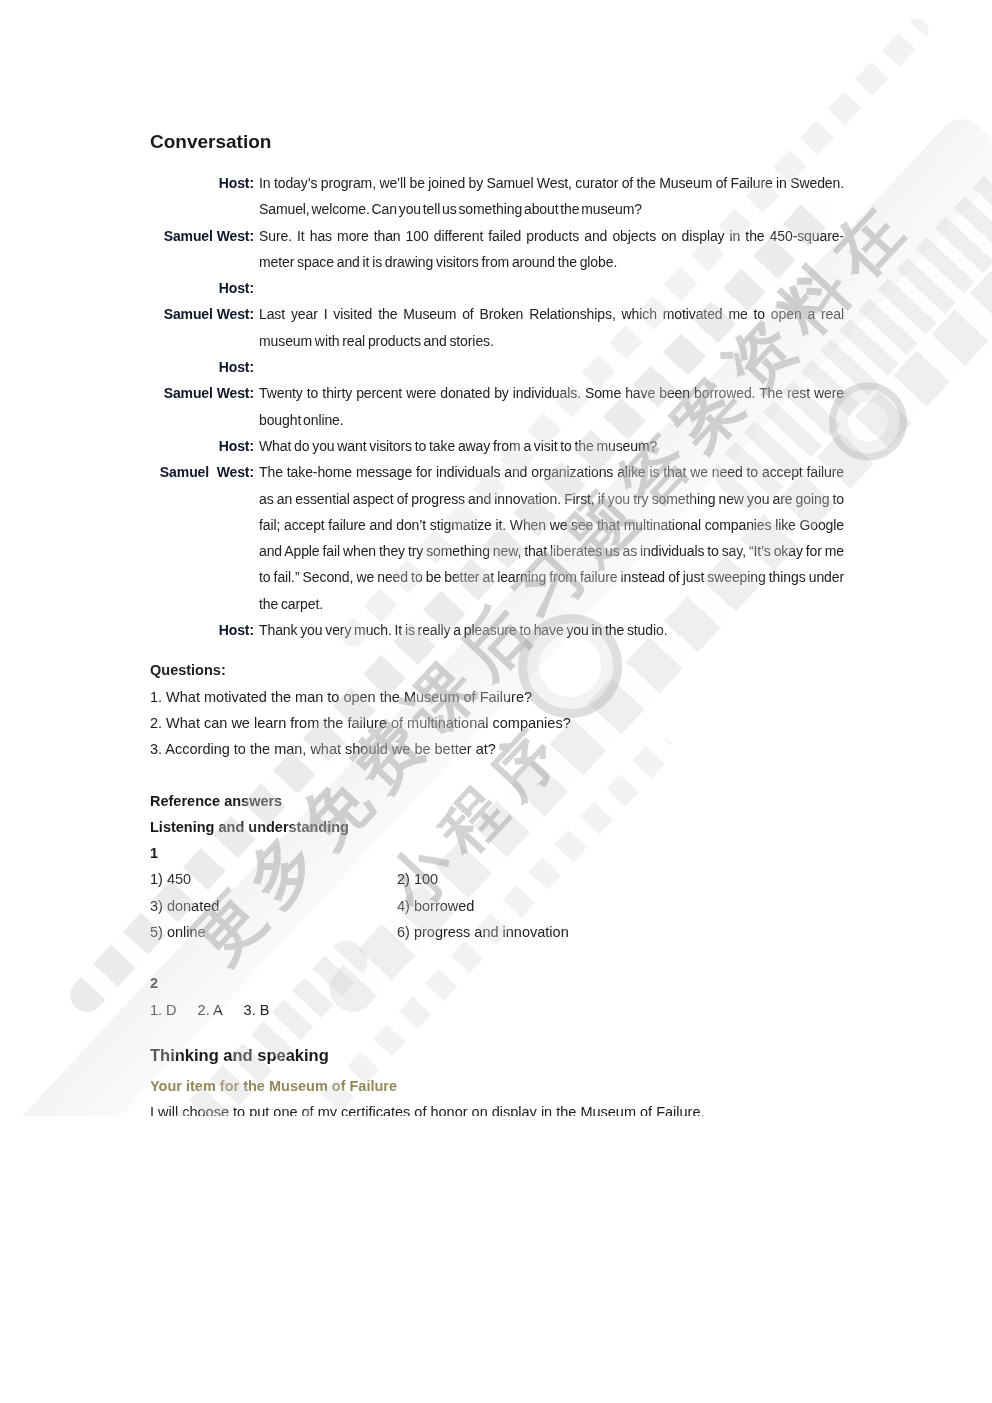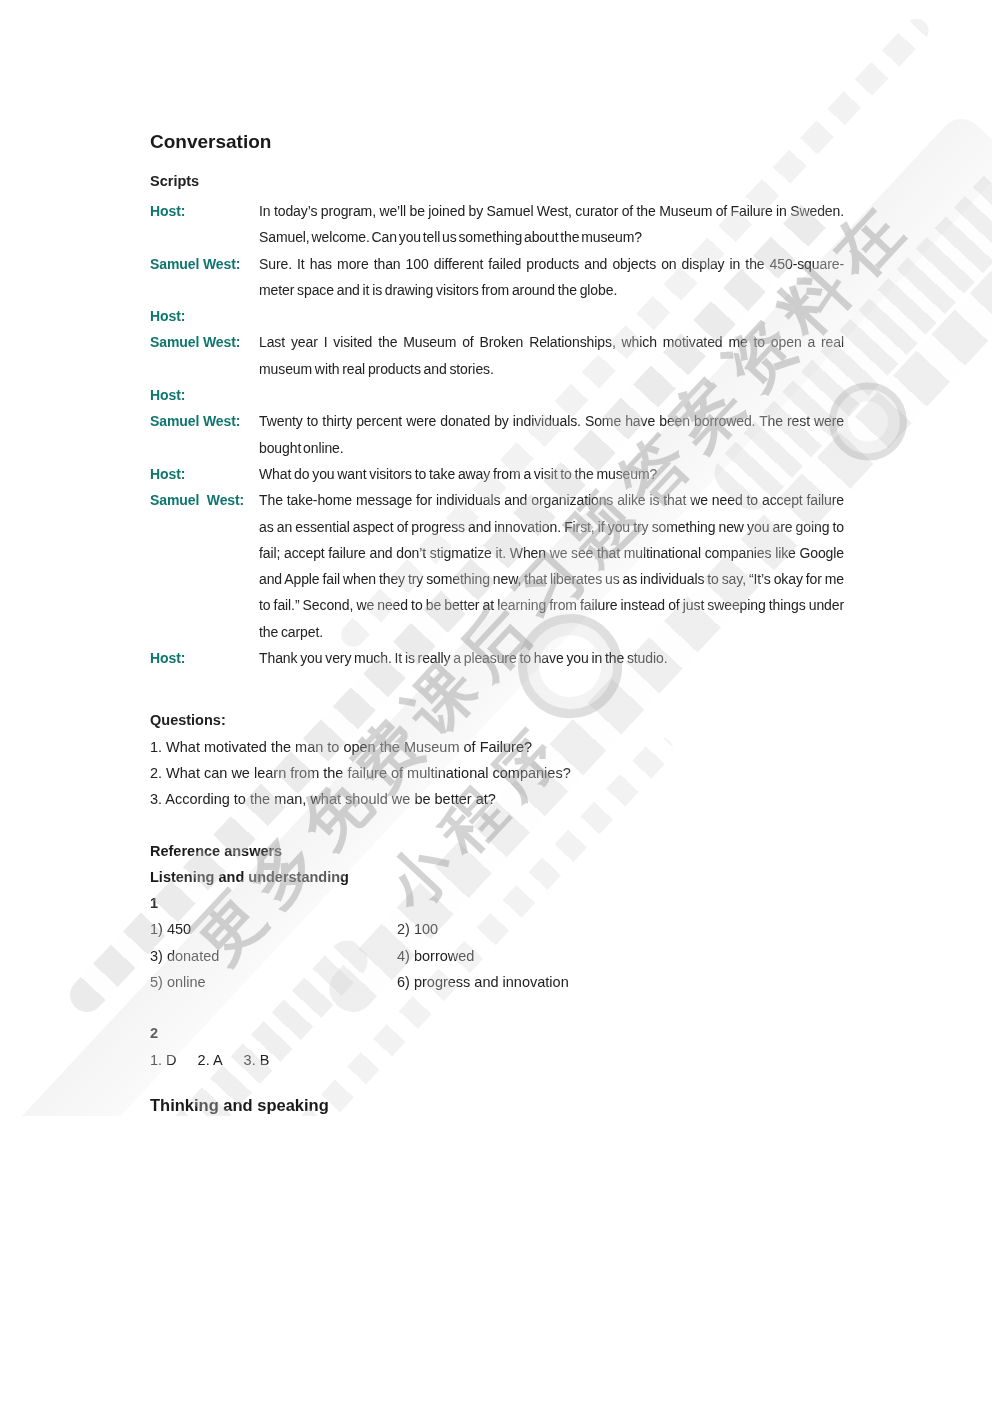--- a/index.html
+++ b/index.html
@@ -24,27 +24,27 @@
     font-size:19px; font-weight:bold; color:#1a1a1a;
     margin:0 0 17px 0; line-height:22px;
   }
   .scripts-label {
     font-size:14.5px; font-weight:bold; line-height:22px; margin-bottom:6px;
   }
 
   .dialog { font-size:14px; }
   .dialog .entry { display:flex; line-height:26.3px; letter-spacing:-0.1px; }
   .dialog .speaker {
-    flex:0 0 104px; font-weight:bold;
-    white-space:pre; color:#0f766e;
+    flex:0 0 104px; text-align:right; font-weight:bold;
+    white-space:pre; color:#0f172a;
   }
   .dialog .text { flex:1; margin-left:5px; text-align:justify; word-spacing:-1px; }
   .dialog .entry.tight .text { word-spacing:-2px; }
 
-  .questions { margin-top:36px; font-size:14.5px; line-height:26.3px; }
+  .questions { margin-top:14px; font-size:14.5px; line-height:26.3px; }
   .q-label { font-weight:bold; }
 
   .reference { margin-top:25px; font-size:14.5px; line-height:26.3px; }
   .bold { font-weight:bold; color:#1a1a1a; }
   .ans-grid .row { display:flex; }
   .ans-grid .cell-left { width:247px; }
   .part2-label { margin-top:25px; }
   .mc-row { display:flex; gap:21px; }
 
   .thinking { margin-top:21px; }
@@ -99,21 +99,20 @@
 </style>
 </head>
 <body>
 
 <div class="page">
 
   <div class="content">
 
     <h1 class="title">Conversation</h1>
 
-    <div class="scripts-label">Scripts</div>
 
     <div class="dialog">
       <div class="entry tight">
         <div class="speaker">Host:</div>
         <div class="text">In today’s program, we’ll be joined by Samuel West, curator of the Museum of Failure in Sweden. Samuel, welcome. Can you tell us something about the museum?</div>
       </div>
       <div class="entry">
         <div class="speaker">Samuel West:</div>
         <div class="text">Sure. It has more than 100 different failed products and objects on display in the 450-square-meter space and it is drawing visitors from around the globe.</div>
       </div>

